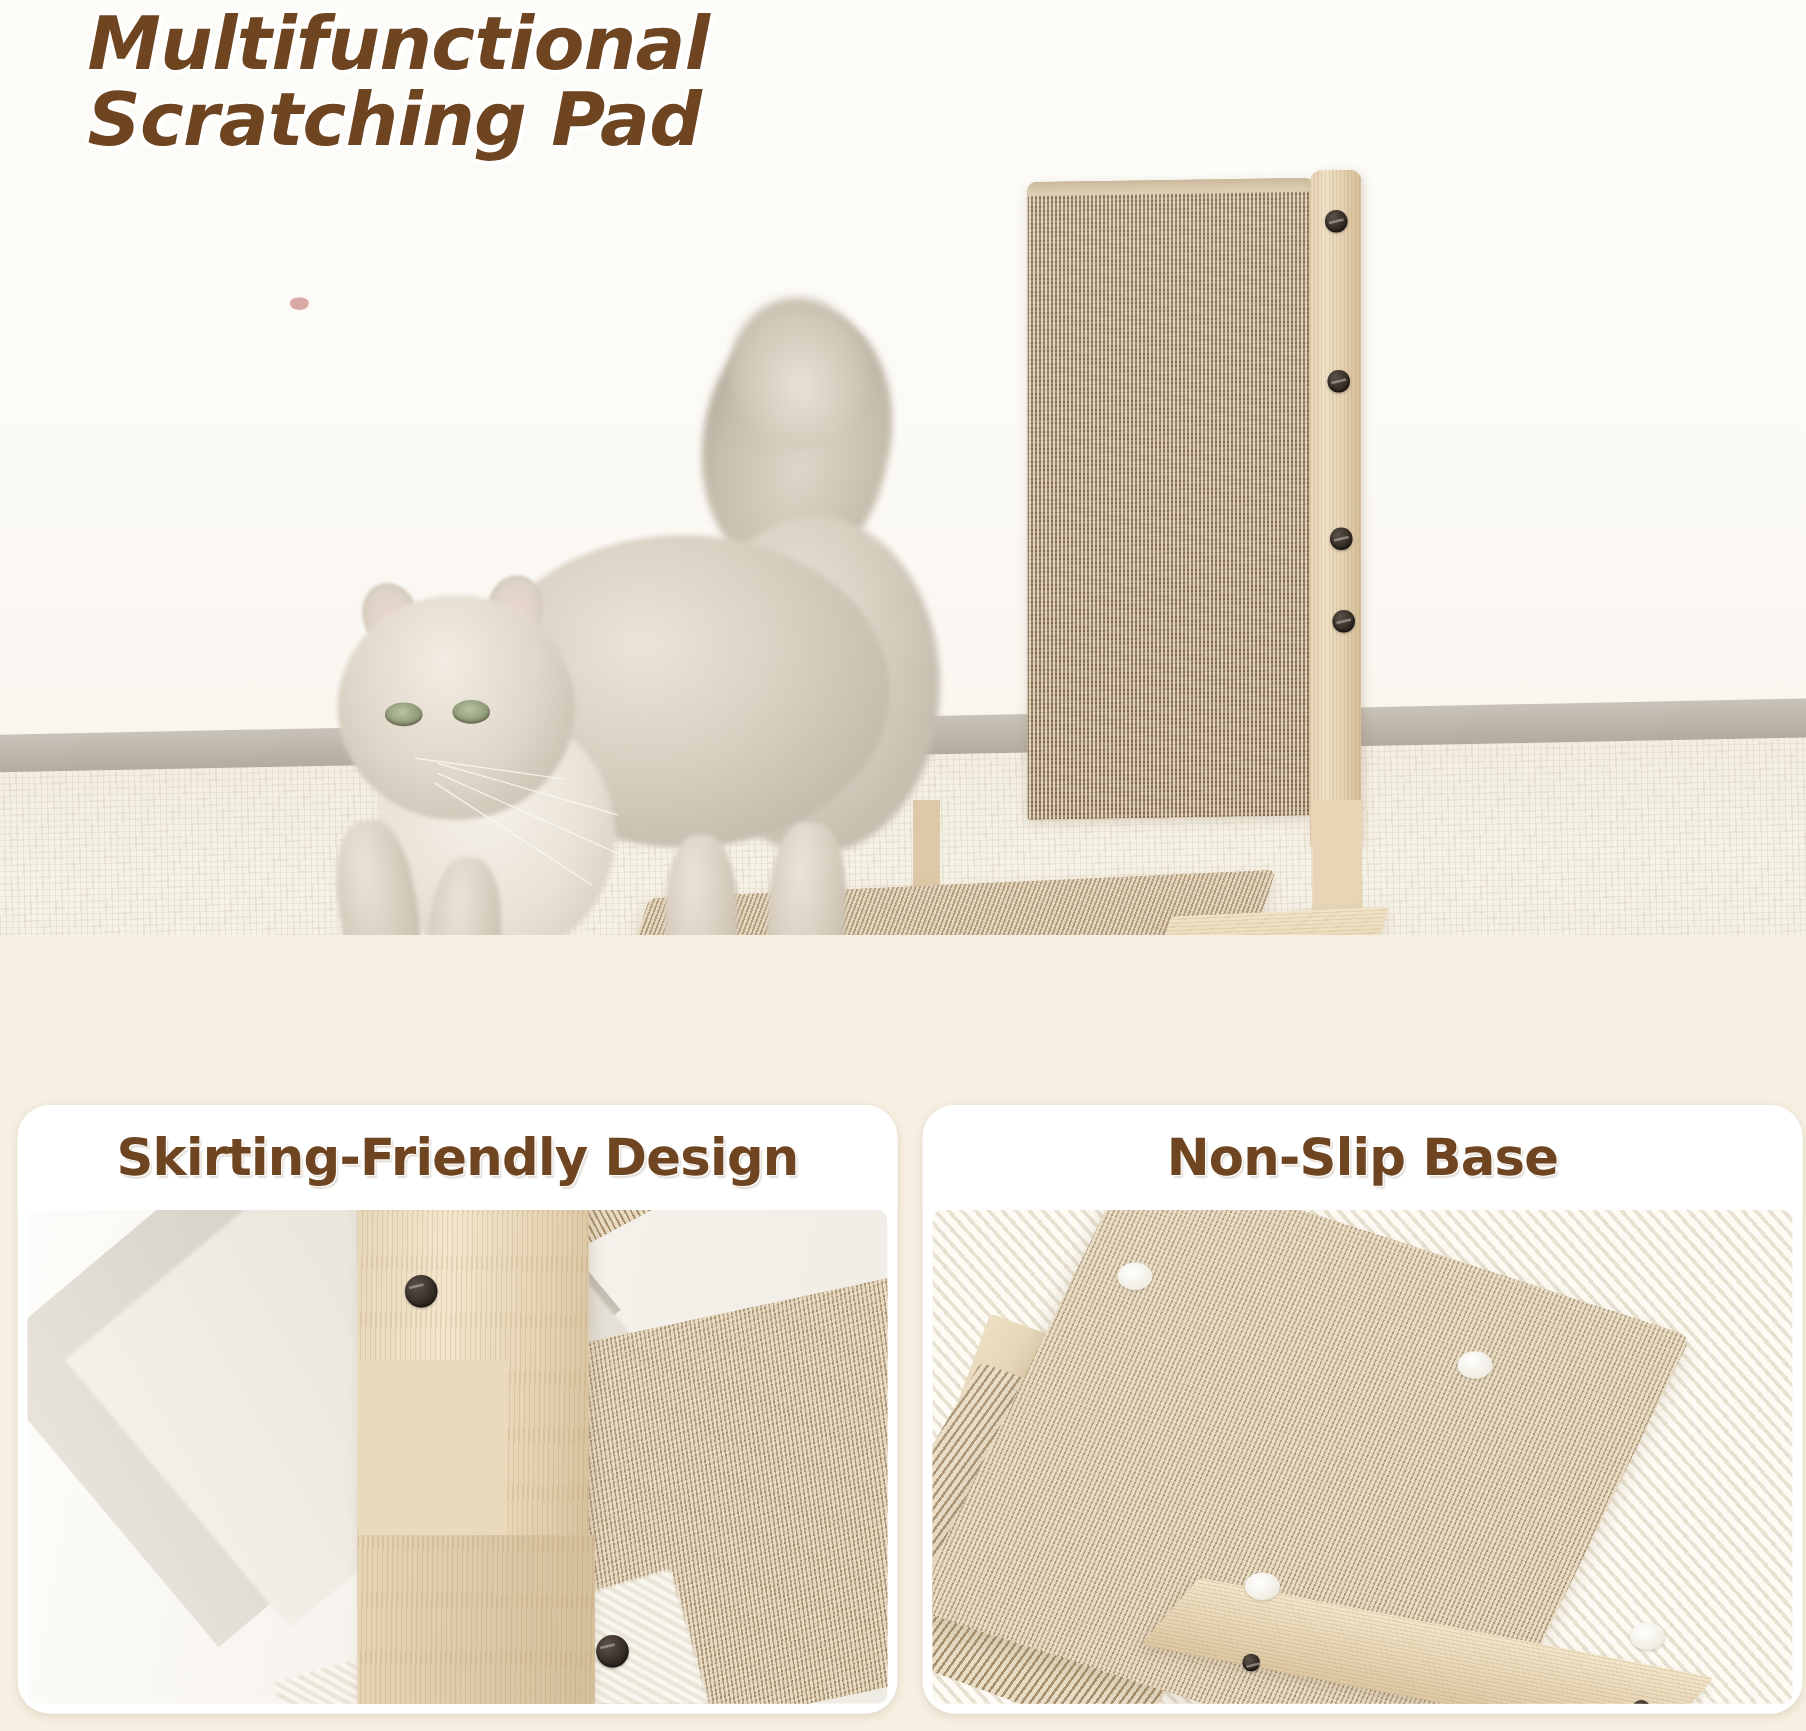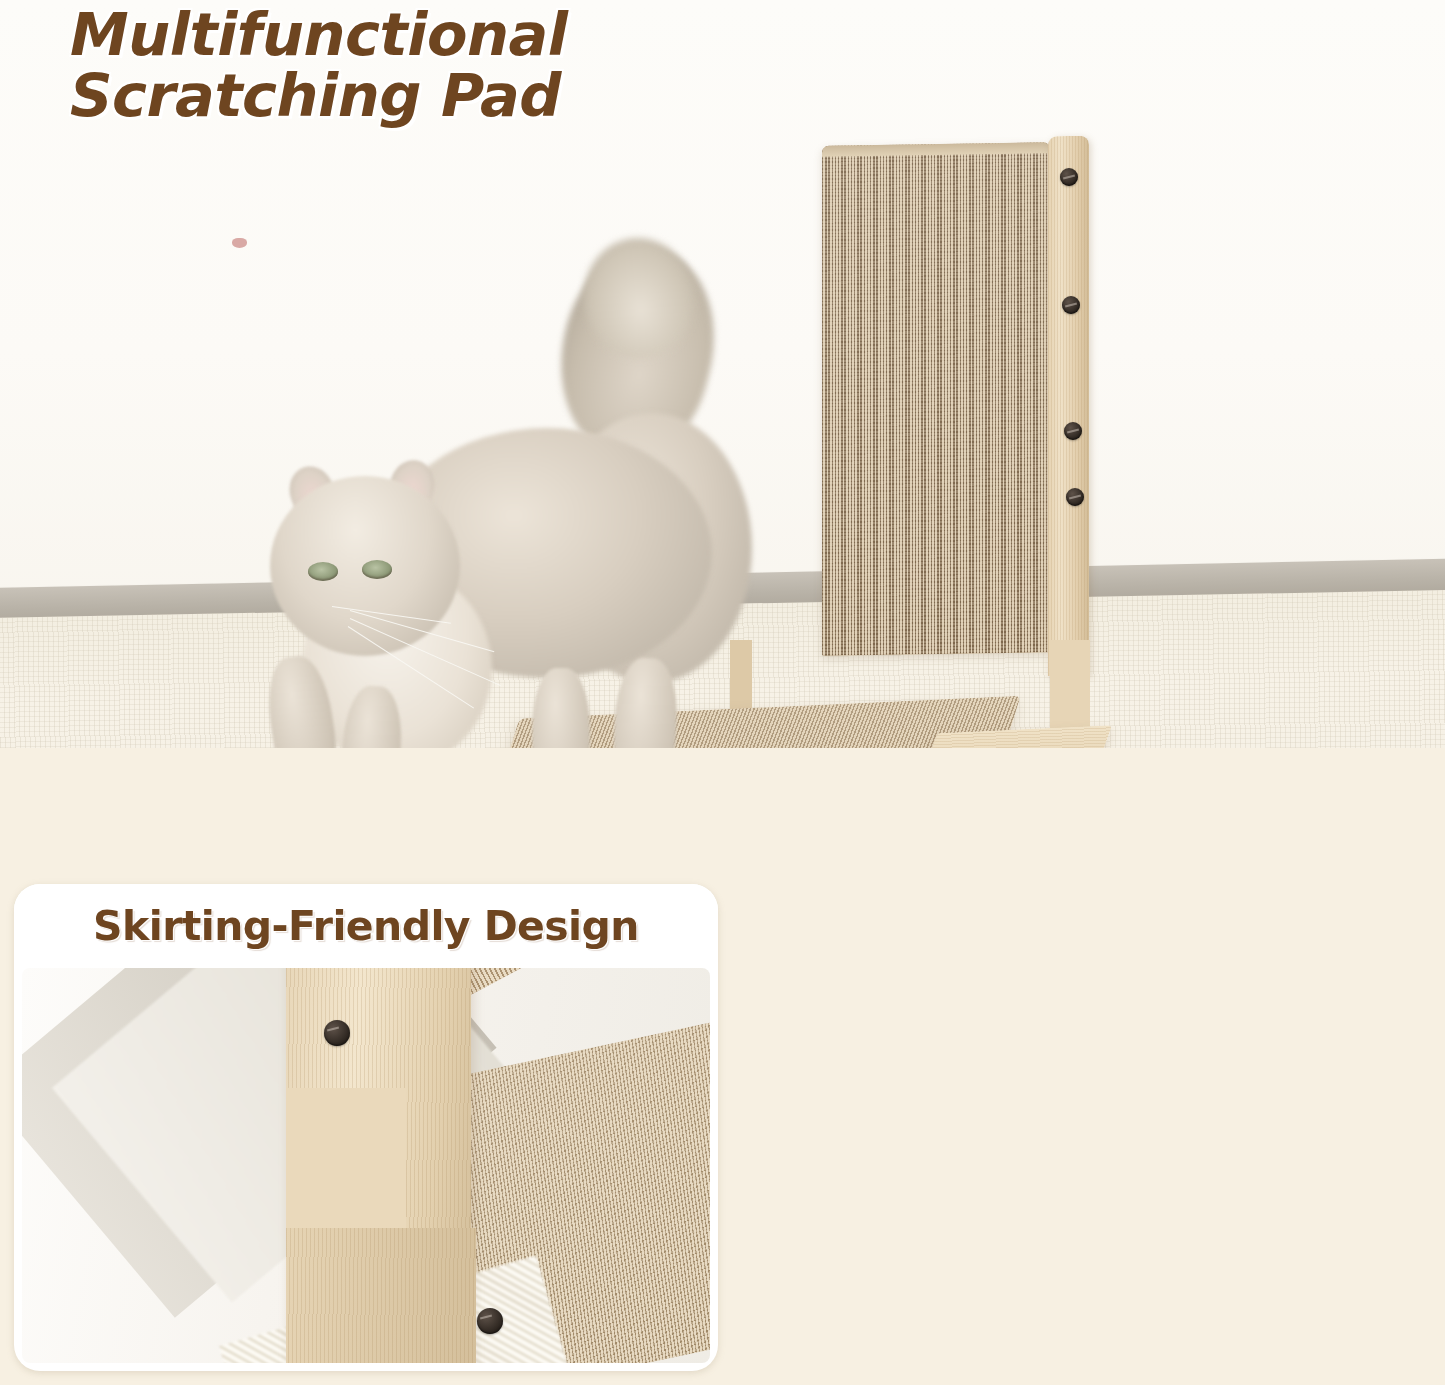--- a/index.html
+++ b/index.html
@@ -455,15 +455,33 @@
         <div class="lp-card-main"></div>
         <div class="lp-carpet soft-blur"></div>
         <div class="lp-wood"></div>
         <div class="lp-wood-curve"></div>
         <div class="lp-wood-bot"></div>
         <span class="screw" style="left:302px; top:52px; width:26px; height:26px;"></span>
         <span class="screw" style="left:455px; top:340px; width:26px; height:26px;"></span>
       </div>
     </div>
 
+    <div class="panel panel-right">
+      <div class="panel-head">
+        <span class="panel-title">Non-Slip Base</span>
+      </div>
+      <div class="panel-photo">
+        <div class="rp-carpet"></div>
+        <div class="rp-woodside"></div>
+        <div class="rp-card2"></div>
+        <div class="rp-pad"></div>
+        <div class="rp-woodrail"></div>
+        <span class="nonslip" style="left:148px; top:42px;"></span>
+        <span class="nonslip" style="left:420px; top:113px;"></span>
+        <span class="nonslip" style="left:250px; top:290px;"></span>
+        <span class="nonslip" style="left:558px; top:330px;"></span>
+        <span class="screw" style="left:248px; top:355px; width:14px; height:14px;"></span>
+        <span class="screw" style="left:560px; top:392px; width:14px; height:14px;"></span>
+      </div>
+    </div>
 
   </div>
 </div>
 
 </body></html>

